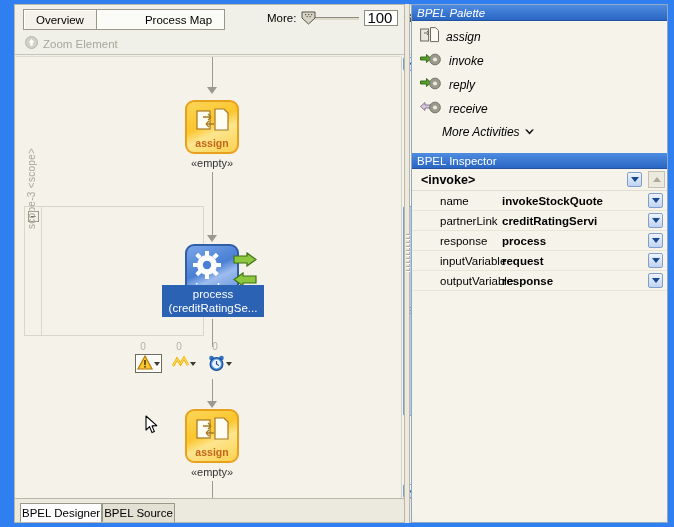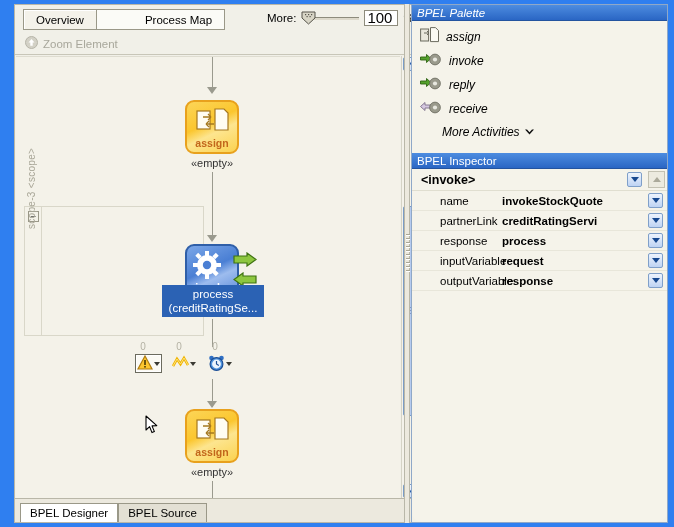--- a/index.html
+++ b/index.html
@@ -121,21 +121,21 @@
   #splitter .grip { position:absolute; left:1px; top:230px; width:4px; height:58px; }
   #splitter .grip i { display:block; height:2px; background:#a9a795; margin-bottom:2px; border-bottom:1px solid #fff; }
 
   
   #bottomtabs {
     position:absolute; left:0; bottom:0; width:402px; height:24px;
     background:#ece9de; border-top:1px solid #b9b7a8;
     display:flex; align-items:flex-end; padding-left:5px;
   }
   .btab {
-    height:19px; line-height:18px; padding:0 9px;
+    height:19px; line-height:18px; padding:0 1px;
     font-size:11.5px; color:#000;
     border:1px solid #9a9888; border-bottom:none;
     background:#e3e0d4;
     white-space:nowrap;
   }
   .btab.active { background:#fff; }
 
   
   .conn { position:absolute; width:1px; background:#9a9a8e; }
   .arrowhead {

